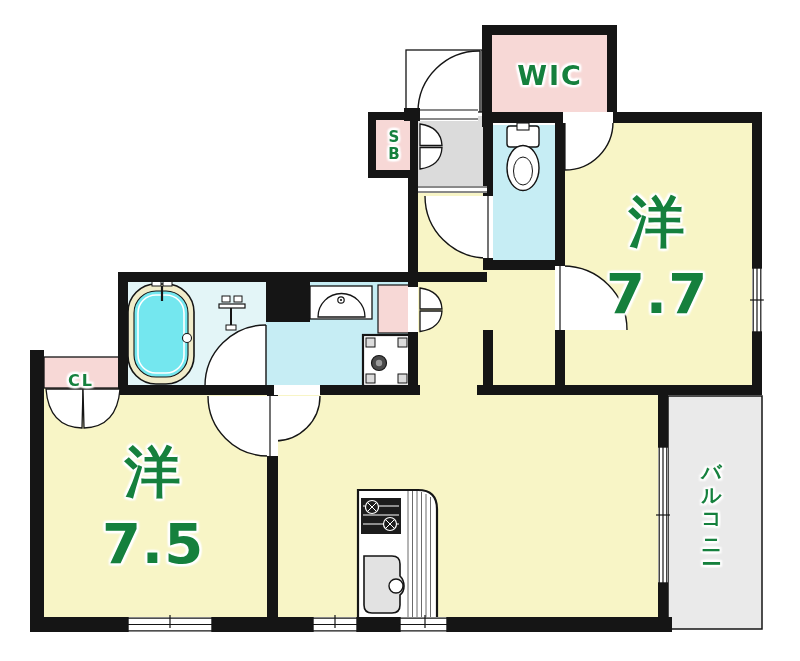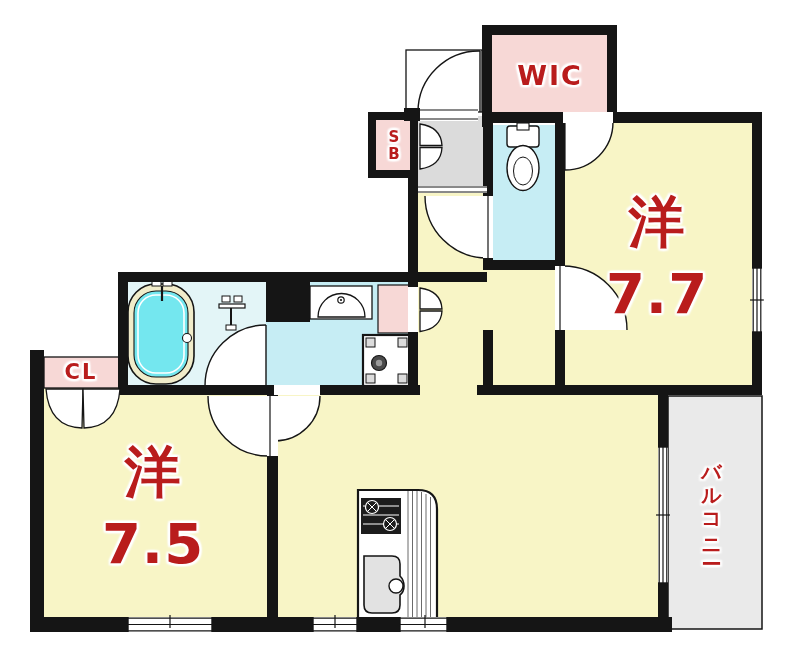--- a/index.html
+++ b/index.html
@@ -1,25 +1,25 @@
 <!DOCTYPE html>
 <html><head>
 <meta charset="utf-8">
 <style>
   html,body{margin:0;padding:0;background:#ffffff;}
   .canvas{position:relative;width:800px;height:661px;background:#ffffff;overflow:hidden;
           font-family:"DejaVu Sans","Liberation Sans",sans-serif;}
   .canvas svg{position:absolute;left:0;top:0;}
-  .lbl{position:absolute;transform:translate(-50%,-50%);color:#b91c1c;font-weight:bold;
+  .lbl{position:absolute;transform:translate(-50%,-50%);color:#15803d;font-weight:bold;
        text-align:center;white-space:pre-line;
        text-shadow:-2px 0 2px #fff,2px 0 2px #fff,0 -2px 2px #fff,0 2px 2px #fff,
                    -2px -2px 2px #fff,2px 2px 2px #fff,-2px 2px 2px #fff,2px -2px 2px #fff;}
   .lbl-room{font-size:56px;line-height:72px;letter-spacing:1px;}
   .lbl-wic{font-size:27px;line-height:27px;letter-spacing:2px;}
-  .lbl-cl{font-size:21px;line-height:21px;letter-spacing:2px;}
+  .lbl-cl{font-size:16px;line-height:21px;letter-spacing:2px;margin-top:8px;}
   .lbl-sb{font-size:15px;line-height:17px;}
   .lbl-balcony{font-size:20px;line-height:22px;letter-spacing:3px;
                writing-mode:vertical-rl;transform:translate(-50%,-50%);}
 </style>
 </head>
 <body>
 
 <div class="canvas">
 <svg width="800" height="661" viewBox="0 0 800 661">
 

